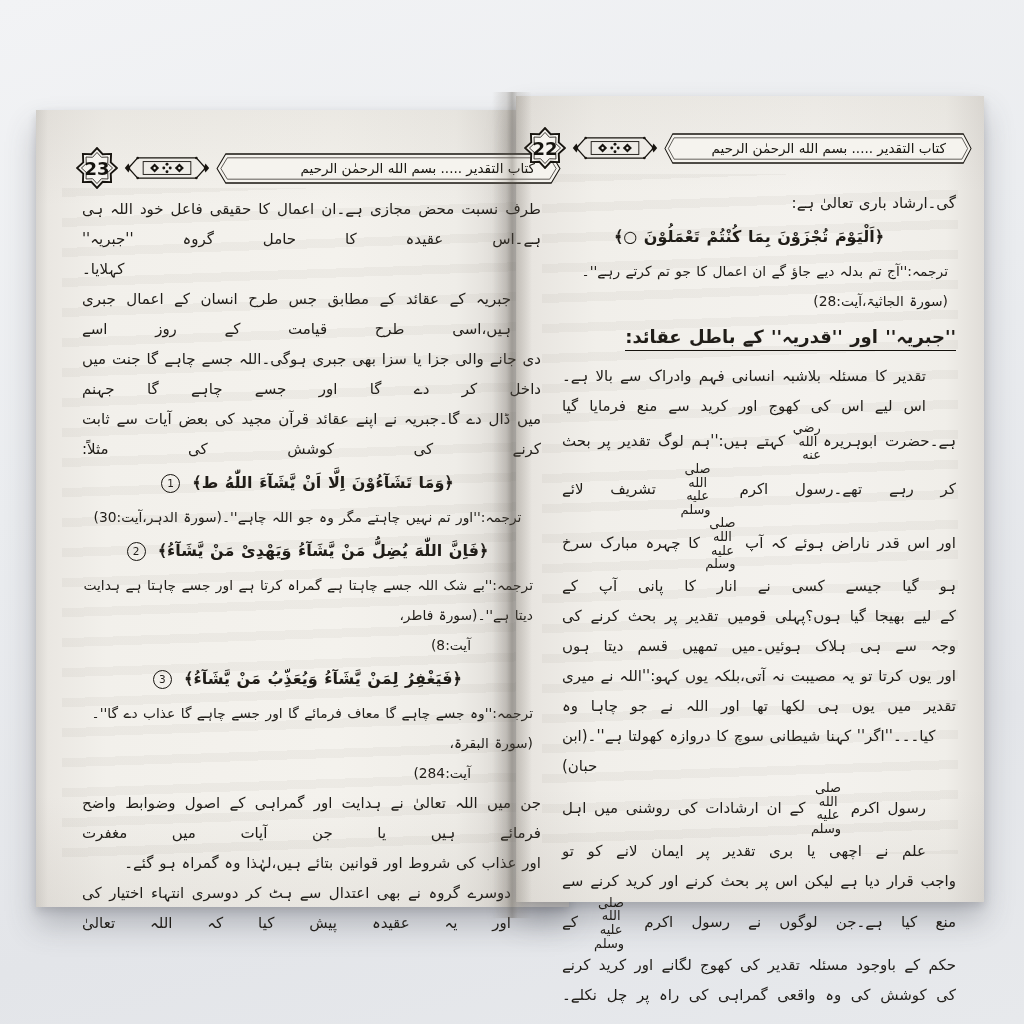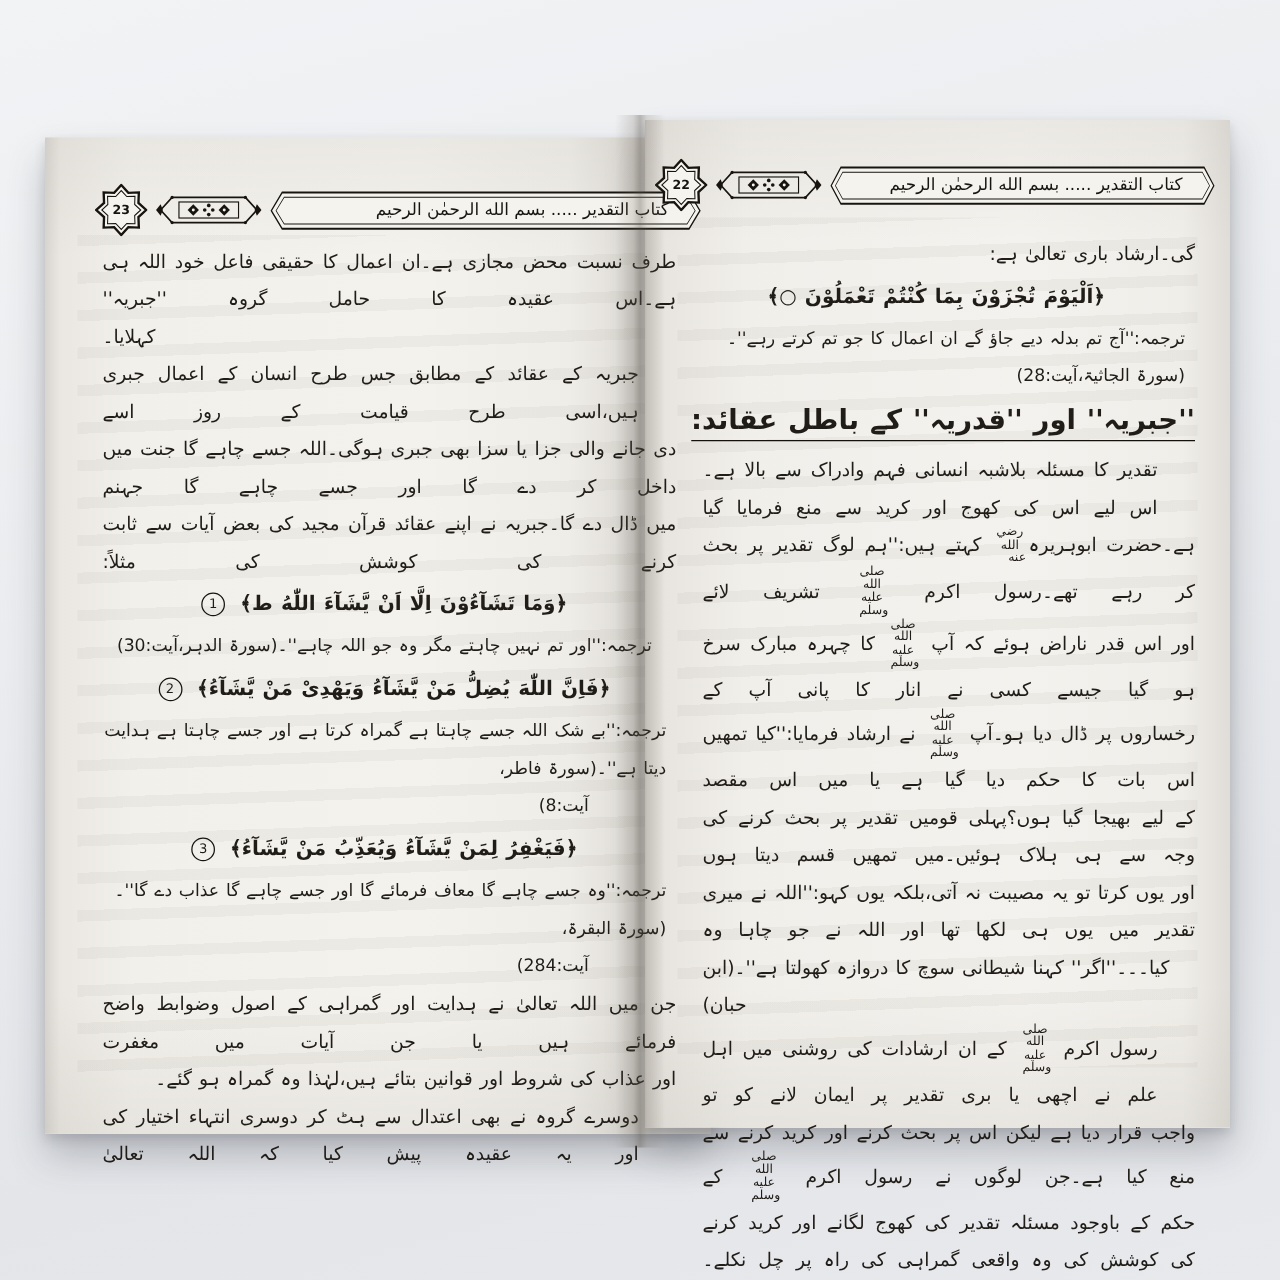--- a/index.html
+++ b/index.html
@@ -21,47 +21,47 @@
     background:linear-gradient(to bottom,rgba(118,110,98,.07),transparent 12%,transparent 86%,rgba(118,110,98,.09));}
   .spine{position:absolute;left:456px;top:0;width:40px;height:100%;z-index:5;pointer-events:none;
     background:linear-gradient(to right,transparent 0%,rgba(112,104,92,.20) 36%,rgba(92,86,76,.38) 50%,rgba(112,104,92,.18) 64%,transparent 100%);}
   
   .page-head{position:absolute;height:44px;display:flex;align-items:center;gap:5px;z-index:2;}
   .page.left  .page-head{top:36px;left:40px;right:8px;}
   .page.right .page-head{top:30px;left:8px;right:12px;}
   .badge{position:relative;width:42px;height:42px;flex:0 0 auto;}
   .badge svg{position:absolute;inset:0;}
   .badge-num{position:absolute;inset:0;display:flex;align-items:center;justify-content:center;
-    font-size:10px;font-weight:700;color:#16140f;}
+    font-size:18px;font-weight:700;color:#16140f;}
   .ornament{width:88px;height:30px;flex:0 0 auto;}
   .ornament svg{width:100%;height:100%;}
   .banner{position:relative;flex:1 1 auto;height:33px;}
   .banner svg{position:absolute;inset:0;width:100%;height:100%;}
   .banner-text{position:absolute;right:26px;top:50%;transform:translateY(-52%);
     direction:rtl;font-size:13.5px;letter-spacing:.2px;color:#17150f;white-space:nowrap;}
   
   .text-col{position:absolute;left:26px;right:28px;direction:rtl;z-index:2;}
   .page.left  .text-col{top:84px;}
   .page.right .text-col{top:92px;}
   .ln{line-height:30px;font-size:15px;text-align:justify;text-align-last:justify;
     word-spacing:1px;color:#201d18;margin-left:20px;}
   .ln.trans{font-size:13.8px;padding-right:8px;}
   .ln.arabic{font-weight:700;font-size:16px;line-height:34px;margin:2px 0;
     text-align:center;text-align-last:center;letter-spacing:.3px;}
-  .ln.heading{font-weight:700;font-size:22px;line-height:38px;margin:2px 0 5px;
+  .ln.heading{font-weight:700;font-size:18px;line-height:38px;margin:2px 0 5px;
     text-align:right;text-align-last:right;}
   .ln.heading .txt{border-bottom:1.7px solid #14110c;padding-bottom:3px;}
   .ln.indent{padding-right:30px;}
   .ln.al-left{text-align:left;text-align-last:left;}
   .ln.al-center{text-align:center;text-align-last:center;}
   .ln.al-right{text-align:right;text-align-last:right;}
   .vnum{display:inline-flex;align-items:center;justify-content:center;
     width:17px;height:17px;border:1.3px solid #17140f;border-radius:50%;
     font-size:10.5px;font-weight:400;margin:0 12px;vertical-align:middle;line-height:1;}
-  .hon{display:inline-block;font-size:10px;line-height:1.05;max-width:26px;
+  .hon{display:inline-block;font-size:13px;line-height:1.05;max-width:26px;
     white-space:normal;vertical-align:middle;text-align:center;margin:0 2px;font-weight:400;}
 </style>
 </head>
 <body>
 
 <div class="scene">
   <div class="book">
 
     <div class="page left">
       <div class="page-head">
@@ -166,21 +166,20 @@
         </div>
       </div>
       <div class="text-col">
           <div class="ln body al-right"><span class="txt">گی۔ارشاد باری تعالیٰ ہے:</span></div>
           <div class="ln arabic"><span class="txt">﴿اَلْيَوْمَ تُجْزَوْنَ بِمَا كُنْتُمْ تَعْمَلُوْنَ ○﴾</span></div>
           <div class="ln trans al-right"><span class="txt">ترجمہ:''آج تم بدلہ دیے جاؤ گے ان اعمال کا جو تم کرتے رہے''۔(سورۃ الجاثیۃ،آیت:28)</span></div>
           <div class="ln heading"><span class="txt">''جبریہ'' اور ''قدریہ'' کے باطل عقائد:</span></div>
           <div class="ln body indent"><span class="txt">تقدیر کا مسئلہ بلاشبہ انسانی فہم وادراک سے بالا ہے۔اس لیے اس کی کھوج اور کرید سے منع فرمایا گیا</span></div>
           <div class="ln body"><span class="txt">ہے۔حضرت ابوہریرہ<span class="hon">رضي الله عنه</span> کہتے ہیں:''ہم لوگ تقدیر پر بحث کر رہے تھے۔رسول اکرم <span class="hon">صلى الله عليه وسلم</span> تشریف لائے</span></div>
           <div class="ln body"><span class="txt">اور اس قدر ناراض ہوئے کہ آپ <span class="hon">صلى الله عليه وسلم</span> کا چہرہ مبارک سرخ ہو گیا جیسے کسی نے انار کا پانی آپ کے</span></div>
-          <div class="ln body"><span class="txt">رخساروں پر ڈال دیا ہو۔آپ <span class="hon">صلى الله عليه وسلم</span> نے ارشاد فرمایا:''کیا تمھیں اس بات کا حکم دیا گیا ہے یا میں اس مقصد</span></div>
           <div class="ln body"><span class="txt">کے لیے بھیجا گیا ہوں؟پہلی قومیں تقدیر پر بحث کرنے کی وجہ سے ہی ہلاک ہوئیں۔میں تمھیں قسم دیتا ہوں</span></div>
           <div class="ln body"><span class="txt">اور یوں کرتا تو یہ مصیبت نہ آتی،بلکہ یوں کہو:''اللہ نے میری تقدیر میں یوں ہی لکھا تھا اور اللہ نے جو چاہا وہ</span></div>
           <div class="ln body al-left"><span class="txt">کیا۔۔۔''اگر'' کہنا شیطانی سوچ کا دروازہ کھولتا ہے''۔(ابن حبان)</span></div>
           <div class="ln body indent"><span class="txt">رسول اکرم <span class="hon">صلى الله عليه وسلم</span> کے ان ارشادات کی روشنی میں اہل علم نے اچھی یا بری تقدیر پر ایمان لانے کو تو</span></div>
           <div class="ln body"><span class="txt">واجب قرار دیا ہے لیکن اس پر بحث کرنے اور کرید کرنے سے منع کیا ہے۔جن لوگوں نے رسول اکرم <span class="hon">صلى الله عليه وسلم</span> کے</span></div>
           <div class="ln body"><span class="txt">حکم کے باوجود مسئلہ تقدیر کی کھوج لگانے اور کرید کرنے کی کوشش کی وہ واقعی گمراہی کی راہ پر چل نکلے۔</span></div>
         </div>
     </div>
 
     <div class="spine"></div>

